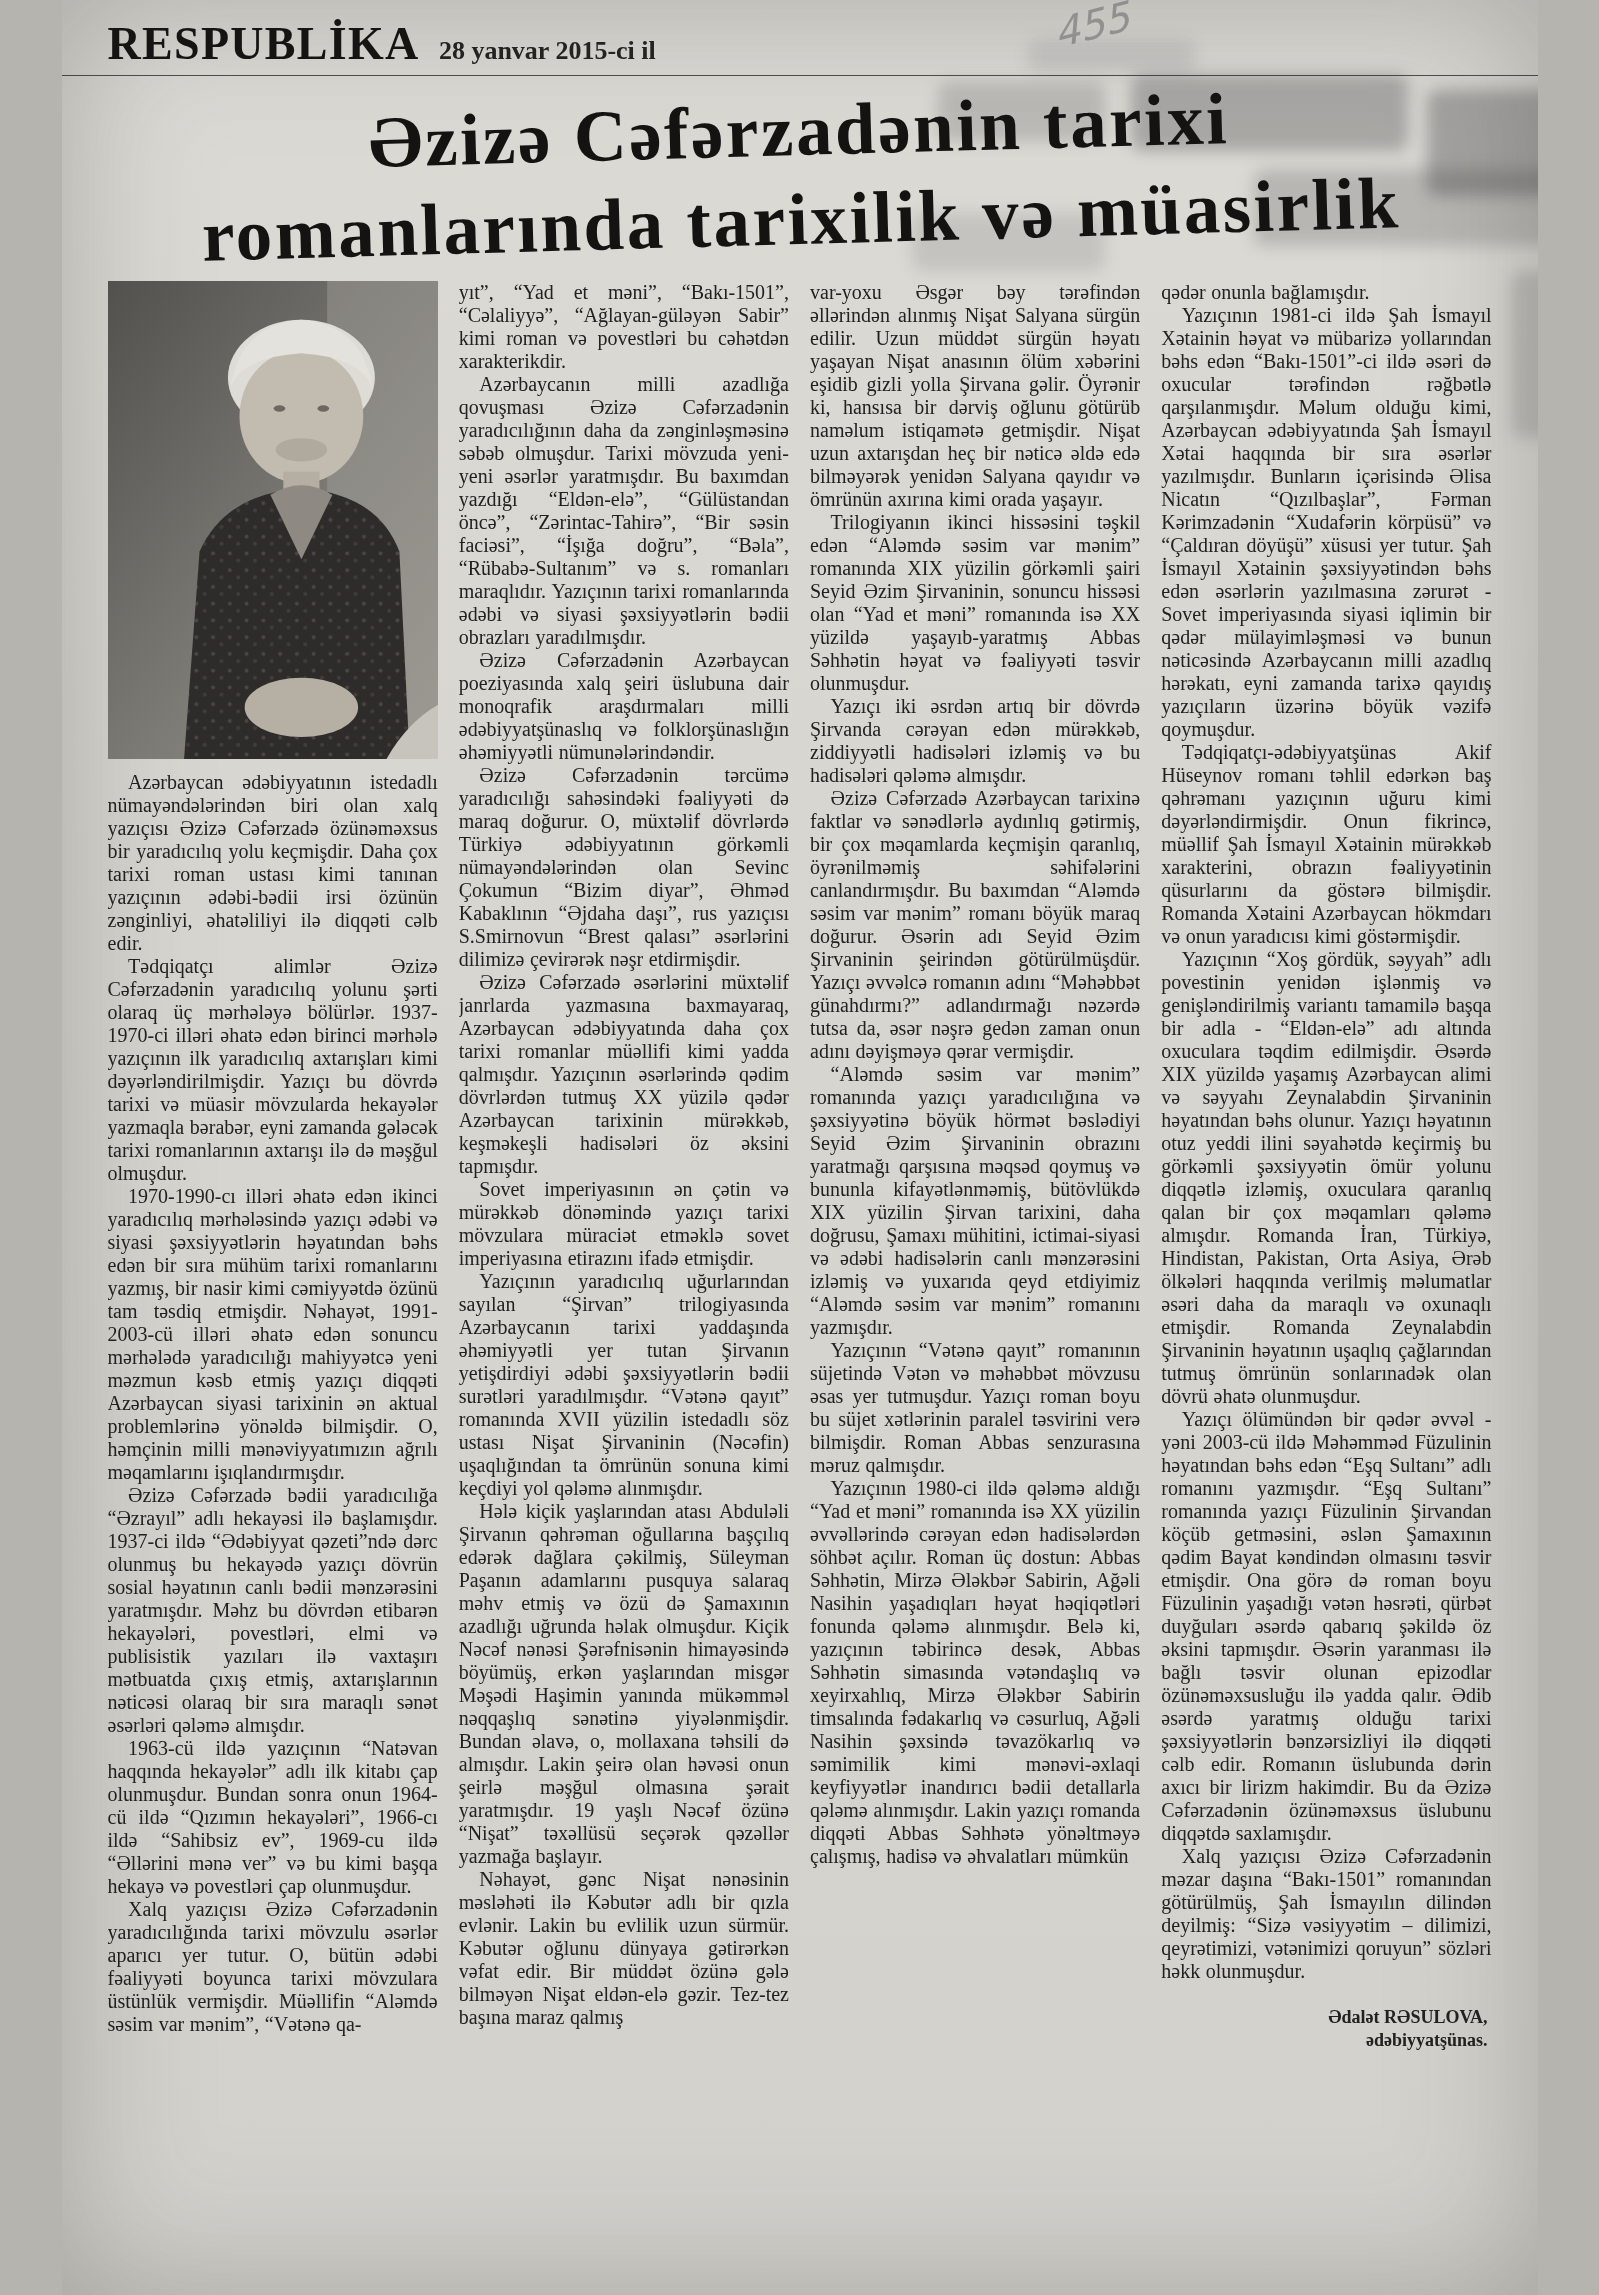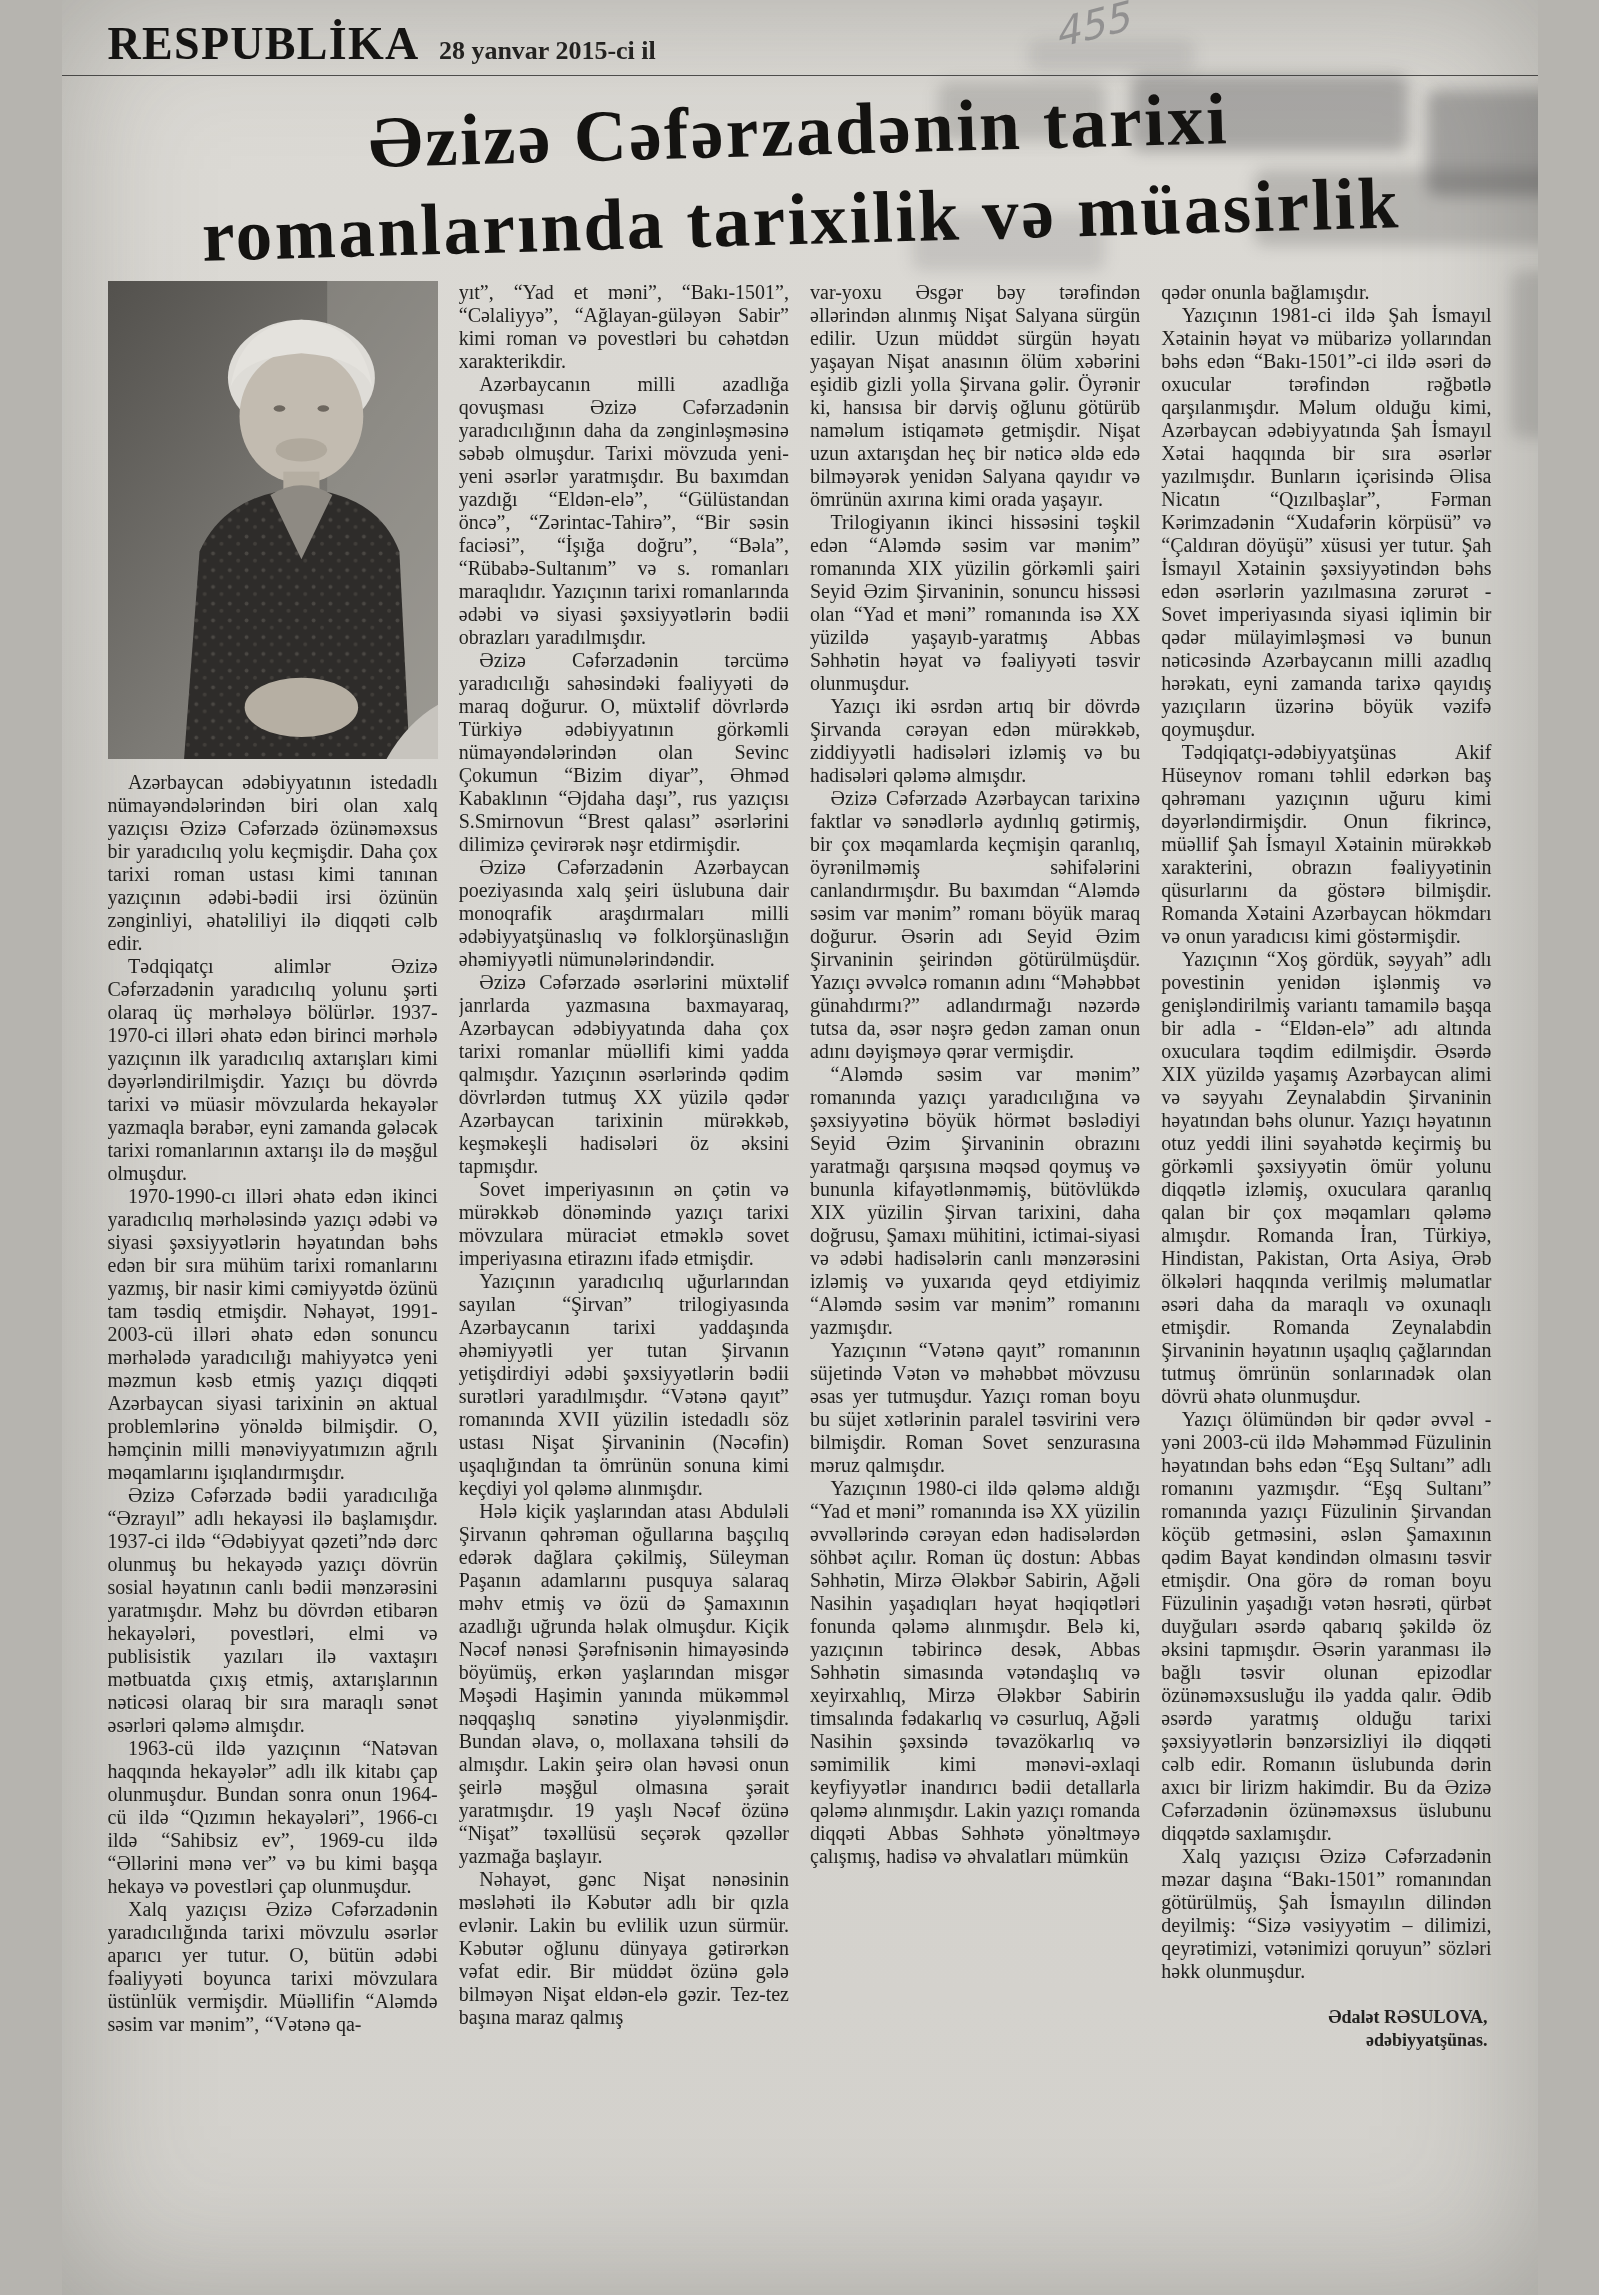--- a/index.html
+++ b/index.html
@@ -121,38 +121,38 @@
           <p>Əzizə Cəfərzadə bədii yaradıcılığa “Əzrayıl” adlı hekayəsi ilə başlamışdır. 1937-ci ildə “Ədəbiyyat qəzeti”ndə dərc olunmuş bu hekayədə yazıçı dövrün sosial həyatının canlı bədii mənzərəsini yaratmışdır. Məhz bu dövrdən etibarən hekayələri, povestləri, elmi və publisistik yazıları ilə vaxtaşırı mətbuatda çıxış etmiş, axtarışlarının nəticəsi olaraq bir sıra maraqlı sənət əsərləri qələmə almışdır.</p>
           <p>1963-cü ildə yazıçının “Natəvan haqqında hekayələr” adlı ilk kitabı çap olunmuşdur. Bundan sonra onun 1964-cü ildə “Qızımın hekayələri”, 1966-cı ildə “Sahibsiz ev”, 1969-cu ildə “Əllərini mənə ver” və bu kimi başqa hekayə və povestləri çap olunmuşdur.</p>
           <p>Xalq yazıçısı Əzizə Cəfərzadənin yaradıcılığında tarixi mövzulu əsərlər aparıcı yer tutur. O, bütün ədəbi fəaliyyəti boyunca tarixi mövzulara üstünlük vermişdir. Müəllifin “Aləmdə səsim var mənim”, “Vətənə qa-</p>
         </div>
     </div>
 
     <div class="col">
       <div class="paragraphs">
           <p class="noindent">yıt”, “Yad et məni”, “Bakı-1501”, “Cəlaliyyə”, “Ağlayan-güləyən Sabir” kimi roman və povestləri bu cəhətdən xarakterikdir.</p>
           <p>Azərbaycanın milli azadlığa qovuşması Əzizə Cəfərzadənin yaradıcılığının daha da zənginləşməsinə səbəb olmuşdur. Tarixi mövzuda yeni-yeni əsərlər yaratmışdır. Bu baxımdan yazdığı “Eldən-elə”, “Gülüstandan öncə”, “Zərintac-Tahirə”, “Bir səsin faciəsi”, “İşığa doğru”, “Bəla”, “Rübabə-Sultanım” və s. romanları maraqlıdır. Yazıçının tarixi romanlarında ədəbi və siyasi şəxsiyyətlərin bədii obrazları yaradılmışdır.</p>
+          <p>Əzizə Cəfərzadənin Azərbaycan poeziyasında xalq şeiri üslubuna dair monoqrafik araşdırmaları milli ədəbiyyatşünaslıq və folklorşünaslığın əhəmiyyətli nümunələrindəndir.</p>
           <p>Əzizə Cəfərzadənin tərcümə yaradıcılığı sahəsindəki fəaliyyəti də maraq doğurur. O, müxtəlif dövrlərdə Türkiyə ədəbiyyatının görkəmli nümayəndələrindən olan Sevinc Çokumun “Bizim diyar”, Əhməd Kabaklının “Əjdaha daşı”, rus yazıçısı S.Smirnovun “Brest qalası” əsərlərini dilimizə çevirərək nəşr etdirmişdir.</p>
-          <p>Əzizə Cəfərzadənin Azərbaycan poeziyasında xalq şeiri üslubuna dair monoqrafik araşdırmaları milli ədəbiyyatşünaslıq və folklorşünaslığın əhəmiyyətli nümunələrindəndir.</p>
           <p>Əzizə Cəfərzadə əsərlərini müxtəlif janrlarda yazmasına baxmayaraq, Azərbaycan ədəbiyyatında daha çox tarixi romanlar müəllifi kimi yadda qalmışdır. Yazıçının əsərlərində qədim dövrlərdən tutmuş XX yüzilə qədər Azərbaycan tarixinin mürəkkəb, keşməkeşli hadisələri öz əksini tapmışdır.</p>
           <p>Sovet imperiyasının ən çətin və mürəkkəb dönəmində yazıçı tarixi mövzulara müraciət etməklə sovet imperiyasına etirazını ifadə etmişdir.</p>
           <p>Yazıçının yaradıcılıq uğurlarından sayılan “Şirvan” trilogiyasında Azərbaycanın tarixi yaddaşında əhəmiyyətli yer tutan Şirvanın yetişdirdiyi ədəbi şəxsiyyətlərin bədii surətləri yaradılmışdır. “Vətənə qayıt” romanında XVII yüzilin istedadlı söz ustası Nişat Şirvaninin (Nəcəfin) uşaqlığından ta ömrünün sonuna kimi keçdiyi yol qələmə alınmışdır.</p>
           <p>Hələ kiçik yaşlarından atası Abduləli Şirvanın qəhrəman oğullarına başçılıq edərək dağlara çəkilmiş, Süleyman Paşanın adamlarını pusquya salaraq məhv etmiş və özü də Şamaxının azadlığı uğrunda həlak olmuşdur. Kiçik Nəcəf nənəsi Şərəfnisənin himayəsində böyümüş, erkən yaşlarından misgər Məşədi Haşimin yanında mükəmməl nəqqaşlıq sənətinə yiyələnmişdir. Bundan əlavə, o, mollaxana təhsili də almışdır. Lakin şeirə olan həvəsi onun şeirlə məşğul olmasına şərait yaratmışdır. 19 yaşlı Nəcəf özünə “Nişat” təxəllüsü seçərək qəzəllər yazmağa başlayır.</p>
           <p>Nəhayət, gənc Nişat nənəsinin məsləhəti ilə Kəbutər adlı bir qızla evlənir. Lakin bu evlilik uzun sürmür. Kəbutər oğlunu dünyaya gətirərkən vəfat edir. Bir müddət özünə gələ bilməyən Nişat eldən-elə gəzir. Tez-tez başına maraz qalmış</p>
         </div>
     </div>
 
     <div class="col">
       <div class="paragraphs">
           <p class="noindent">var-yoxu Əsgər bəy tərəfindən əllərindən alınmış Nişat Salyana sürgün edilir. Uzun müddət sürgün həyatı yaşayan Nişat anasının ölüm xəbərini eşidib gizli yolla Şirvana gəlir. Öyrənir ki, hansısa bir dərviş oğlunu götürüb naməlum istiqamətə getmişdir. Nişat uzun axtarışdan heç bir nəticə əldə edə bilməyərək yenidən Salyana qayıdır və ömrünün axırına kimi orada yaşayır.</p>
           <p>Trilogiyanın ikinci hissəsini təşkil edən “Aləmdə səsim var mənim” romanında XIX yüzilin görkəmli şairi Seyid Əzim Şirvaninin, sonuncu hissəsi olan “Yad et məni” romanında isə XX yüzildə yaşayıb-yaratmış Abbas Səhhətin həyat və fəaliyyəti təsvir olunmuşdur.</p>
           <p>Yazıçı iki əsrdən artıq bir dövrdə Şirvanda cərəyan edən mürəkkəb, ziddiyyətli hadisələri izləmiş və bu hadisələri qələmə almışdır.</p>
           <p>Əzizə Cəfərzadə Azərbaycan tarixinə faktlar və sənədlərlə aydınlıq gətirmiş, bir çox məqamlarda keçmişin qaranlıq, öyrənilməmiş səhifələrini canlandırmışdır. Bu baxımdan “Aləmdə səsim var mənim” romanı böyük maraq doğurur. Əsərin adı Seyid Əzim Şirvaninin şeirindən götürülmüşdür. Yazıçı əvvəlcə romanın adını “Məhəbbət günahdırmı?” adlandırmağı nəzərdə tutsa da, əsər nəşrə gedən zaman onun adını dəyişməyə qərar vermişdir.</p>
           <p>“Aləmdə səsim var mənim” romanında yazıçı yaradıcılığına və şəxsiyyətinə böyük hörmət bəslədiyi Seyid Əzim Şirvaninin obrazını yaratmağı qarşısına məqsəd qoymuş və bununla kifayətlənməmiş, bütövlükdə XIX yüzilin Şirvan tarixini, daha doğrusu, Şamaxı mühitini, ictimai-siyasi və ədəbi hadisələrin canlı mənzərəsini izləmiş və yuxarıda qeyd etdiyimiz “Aləmdə səsim var mənim” romanını yazmışdır.</p>
-          <p>Yazıçının “Vətənə qayıt” romanının süjetində Vətən və məhəbbət mövzusu əsas yer tutmuşdur. Yazıçı roman boyu bu süjet xətlərinin paralel təsvirini verə bilmişdir. Roman Sovet senzurasına məruz qalmışdır.</p>
+          <p>Yazıçının “Vətənə qayıt” romanının süjetində Vətən və məhəbbət mövzusu əsas yer tutmuşdur. Yazıçı roman boyu bu süjet xətlərinin paralel təsvirini verə bilmişdir. Roman Abbas senzurasına məruz qalmışdır.</p>
           <p>Yazıçının 1980-ci ildə qələmə aldığı “Yad et məni” romanında isə XX yüzilin əvvəllərində cərəyan edən hadisələrdən söhbət açılır. Roman üç dostun: Abbas Səhhətin, Mirzə Ələkbər Sabirin, Ağəli Nasihin yaşadıqları həyat həqiqətləri fonunda qələmə alınmışdır. Belə ki, yazıçının təbirincə desək, Abbas Səhhətin simasında vətəndaşlıq və xeyirxahlıq, Mirzə Ələkbər Sabirin timsalında fədakarlıq və cəsurluq, Ağəli Nasihin şəxsində təvazökarlıq və səmimilik kimi mənəvi-əxlaqi keyfiyyətlər inandırıcı bədii detallarla qələmə alınmışdır. Lakin yazıçı romanda diqqəti Abbas Səhhətə yönəltməyə çalışmış, hadisə və əhvalatları mümkün</p>
         </div>
     </div>
 
     <div class="col">
       <div class="paragraphs">
           <p class="noindent">qədər onunla bağlamışdır.</p>
           <p>Yazıçının 1981-ci ildə Şah İsmayıl Xətainin həyat və mübarizə yollarından bəhs edən “Bakı-1501”-ci ildə əsəri də oxucular tərəfindən rəğbətlə qarşılanmışdır. Məlum olduğu kimi, Azərbaycan ədəbiyyatında Şah İsmayıl Xətai haqqında bir sıra əsərlər yazılmışdır. Bunların içərisində Əlisa Nicatın “Qızılbaşlar”, Fərman Kərimzadənin “Xudafərin körpüsü” və “Çaldıran döyüşü” xüsusi yer tutur. Şah İsmayıl Xətainin şəxsiyyətindən bəhs edən əsərlərin yazılmasına zərurət - Sovet imperiyasında siyasi iqlimin bir qədər mülayimləşməsi və bunun nəticəsində Azərbaycanın milli azadlıq hərəkatı, eyni zamanda tarixə qayıdış yazıçıların üzərinə böyük vəzifə qoymuşdur.</p>
           <p>Tədqiqatçı-ədəbiyyatşünas Akif Hüseynov romanı təhlil edərkən baş qəhrəmanı yazıçının uğuru kimi dəyərləndirmişdir. Onun fikrincə, müəllif Şah İsmayıl Xətainin mürəkkəb xarakterini, obrazın fəaliyyətinin qüsurlarını da göstərə bilmişdir. Romanda Xətaini Azərbaycan hökmdarı və onun yaradıcısı kimi göstərmişdir.</p>
           <p>Yazıçının “Xoş gördük, səyyah” adlı povestinin yenidən işlənmiş və genişləndirilmiş variantı tamamilə başqa bir adla - “Eldən-elə” adı altında oxuculara təqdim edilmişdir. Əsərdə XIX yüzildə yaşamış Azərbaycan alimi və səyyahı Zeynalabdin Şirvaninin həyatından bəhs olunur. Yazıçı həyatının otuz yeddi ilini səyahətdə keçirmiş bu görkəmli şəxsiyyətin ömür yolunu diqqətlə izləmiş, oxuculara qaranlıq qalan bir çox məqamları qələmə almışdır. Romanda İran, Türkiyə, Hindistan, Pakistan, Orta Asiya, Ərəb ölkələri haqqında verilmiş məlumatlar əsəri daha da maraqlı və oxunaqlı etmişdir. Romanda Zeynalabdin Şirvaninin həyatının uşaqlıq çağlarından tutmuş ömrünün sonlarınadək olan dövrü əhatə olunmuşdur.</p>

